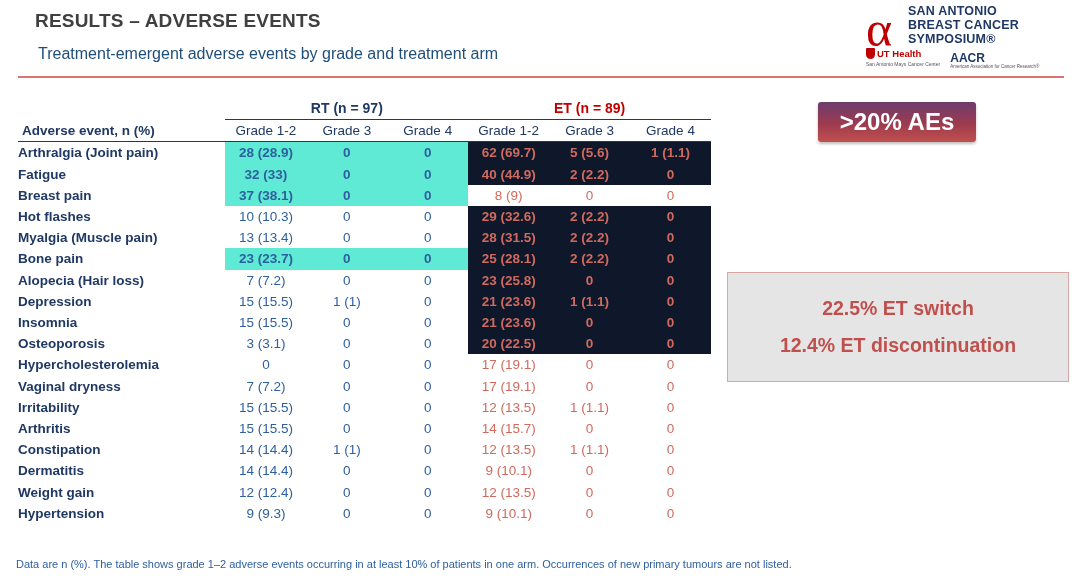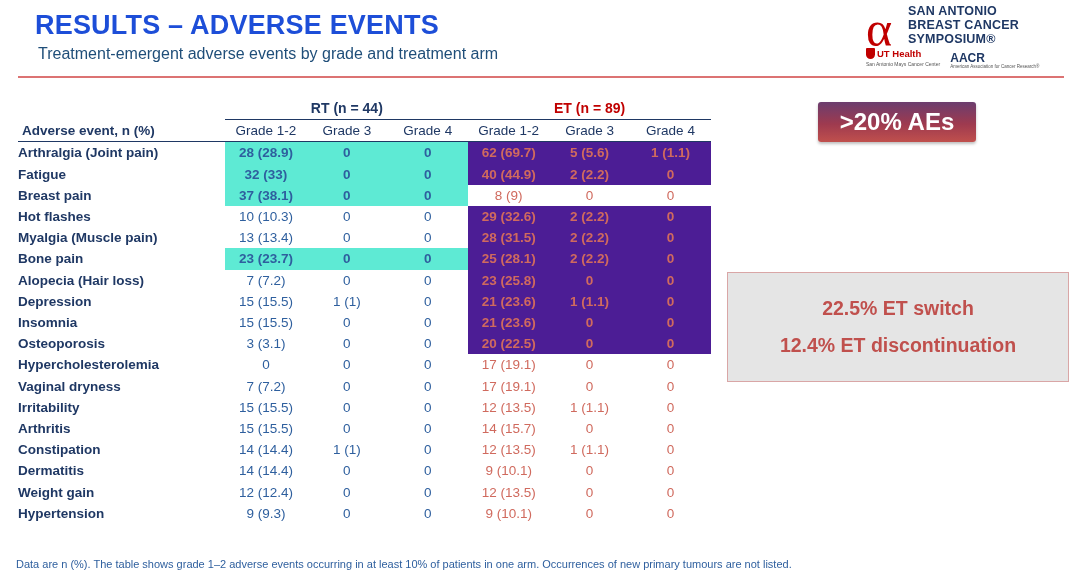--- a/index.html
+++ b/index.html
@@ -18,23 +18,23 @@
     position: relative;
     width: 1080px;
     height: 579px;
   }
 
   
   .title {
     position: absolute;
     left: 35px;
     top: 10px;
-    font-size: 27px;
-    font-weight: bold;
-    color: #1d4ed8;
+    font-size: 19px;
+    font-weight: bold;
+    color: #404040;
     letter-spacing: 0.2px;
   }
   .subtitle {
     position: absolute;
     left: 38px;
     top: 45px;
     font-size: 16px;
     color: #1f4e79;
   }
   .header-rule {
@@ -172,21 +172,21 @@
   }
   td.val.rt { color: #2e5f9e; }
   td.val.et { color: #d06a5e; }
   
   td.hl-rt {
     background: #5eead4;
     color: #ffffff;
     font-weight: bold;
   }
   td.hl-et {
-    background: #4c1d95;
+    background: #0f172a;
     color: #ffffff;
     font-weight: bold;
   }
 
   
   .badge {
     position: absolute;
     left: 818px;
     top: 102px;
     width: 158px;
@@ -257,21 +257,21 @@
         <span class="small">American Association for Cancer Research®</span>
       </div>
     </div>
   </div>
 
   <div class="table-wrap">
     <table class="ae">
       <thead>
         <tr>
           <th></th>
-          <th class="grp-head grp-rt" colspan="3">RT (n = 44)</th>
+          <th class="grp-head grp-rt" colspan="3">RT (n = 97)</th>
           <th class="grp-head grp-et" colspan="3">ET (n = 89)</th>
         </tr>
         <tr>
           <th class="col-head ae-label">Adverse event, n (%)</th>
           <th class="col-head">Grade 1-2</th>
           <th class="col-head">Grade 3</th>
           <th class="col-head">Grade 4</th>
           <th class="col-head">Grade 1-2</th>
           <th class="col-head">Grade 3</th>
           <th class="col-head">Grade 4</th>

